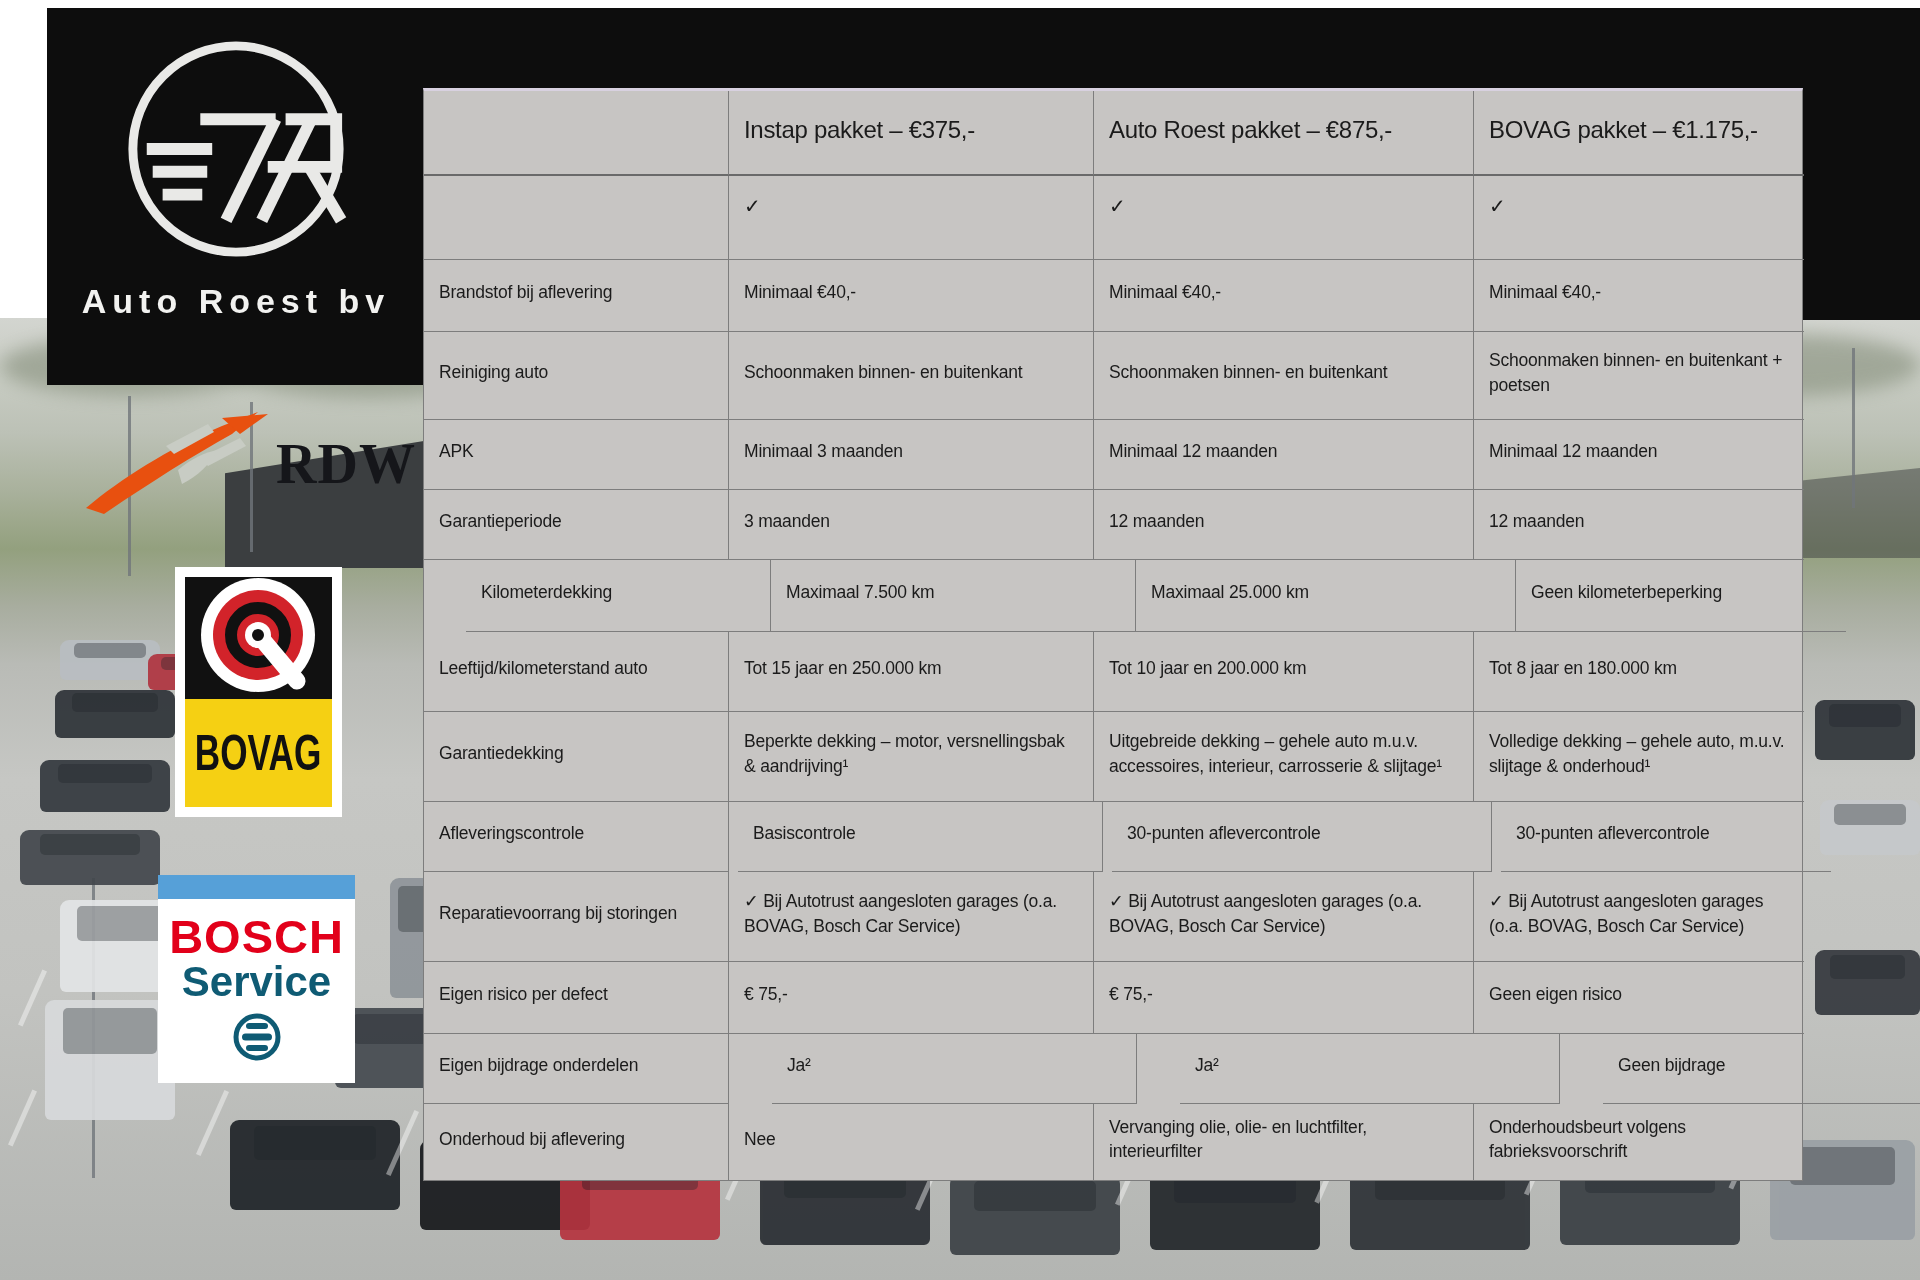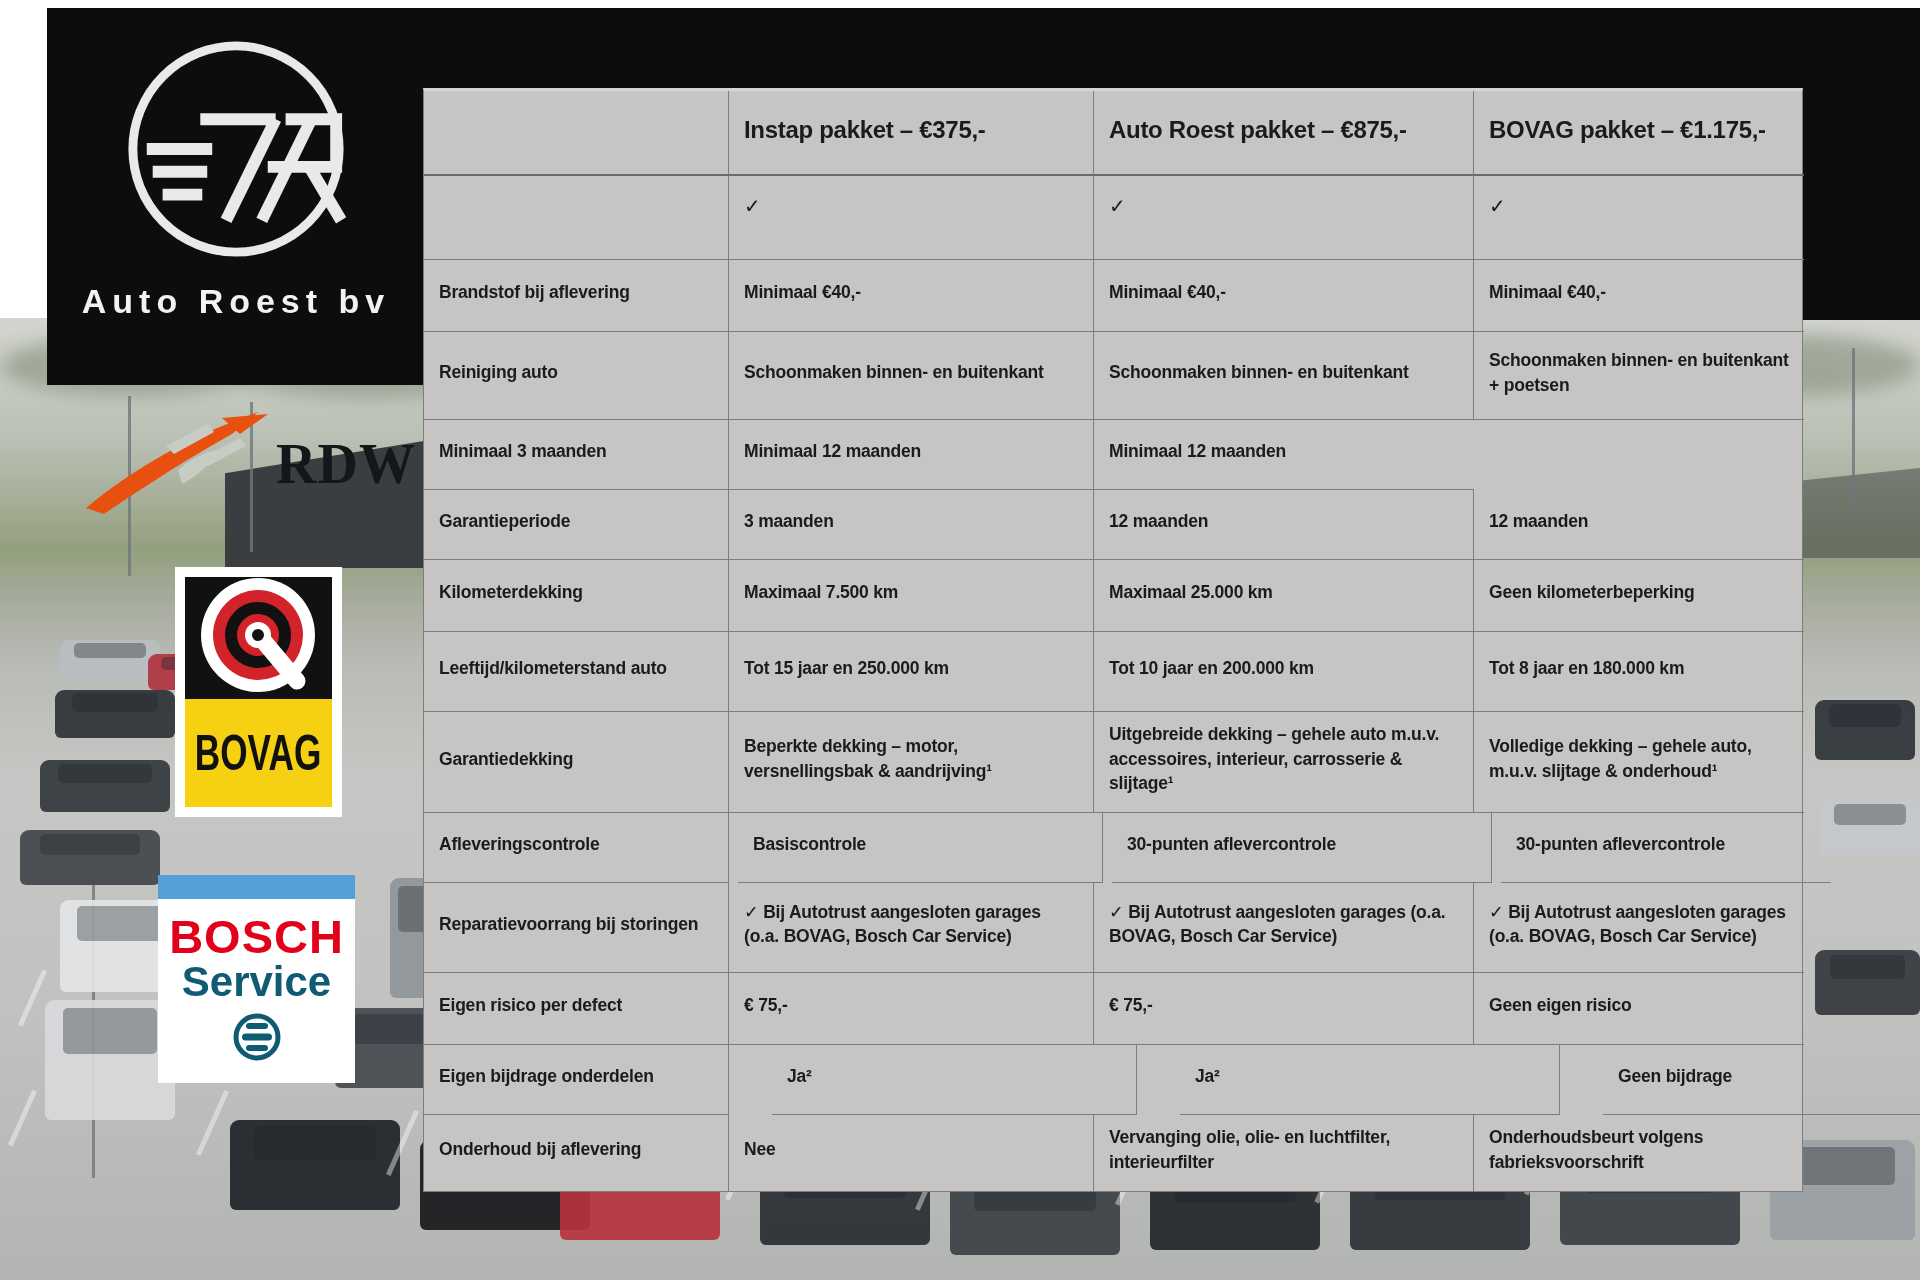--- a/index.html
+++ b/index.html
@@ -53,21 +53,21 @@
 
   
   .pkg-table{position:absolute;left:423px;top:88px;width:1380px;
              background:var(--table-bg,#c7c5c3);
              border:1px solid var(--table-line,#7d7d7d);border-top:3px solid #d8d1e0;
              box-sizing:border-box;color:var(--table-text,#1b1b1b);}
   .trow{display:grid;grid-template-columns:305px 365px 380px 330px;}
   .cell{border-right:1px solid var(--table-line,#7d7d7d);
         border-bottom:1px solid var(--table-line,#7d7d7d);
         padding:10px 14px 16px 15px;display:flex;align-items:center;
-        font-size:17.5px;font-weight:bold;line-height:1.4;letter-spacing:-.2px;}
+        font-size:17.5px;font-weight:normal;line-height:1.4;letter-spacing:-.2px;}
   .cell:last-child{border-right:none;}
   .trow:last-child .cell{border-bottom:none;}
   .header-row .cell{font-size:24px;letter-spacing:-.3px;
                     border-bottom:2px solid #6a6a6a;}
   .check-row .cell{font-size:20px;align-items:flex-start;padding-top:16px;}
 </style>
 </head>
 <body>
 
 <div class="stage">
@@ -196,31 +196,32 @@
         <div class="cell">Minimaal €40,-</div>
         <div class="cell">Minimaal €40,-</div>
       </div>
       <div class="trow" style="min-height: 88px;">
         <div class="cell">Reiniging auto</div>
         <div class="cell">Schoonmaken binnen- en buitenkant</div>
         <div class="cell">Schoonmaken binnen- en buitenkant</div>
         <div class="cell">Schoonmaken binnen- en buitenkant + poetsen</div>
       </div>
       <div class="trow" style="min-height: 70px;">
+        <div class="cell">APK</div>
         <div class="cell">Minimaal 3 maanden</div>
         <div class="cell">Minimaal 12 maanden</div>
         <div class="cell">Minimaal 12 maanden</div>
       </div>
       <div class="trow" style="min-height: 70px;">
         <div class="cell">Garantieperiode</div>
         <div class="cell">3 maanden</div>
         <div class="cell">12 maanden</div>
         <div class="cell">12 maanden</div>
       </div>
-      <div class="trow" style="min-height: 72px;">
+      <div class="trow" style="min-height: 72px; margin-left: 42px;">
         <div class="cell">Kilometerdekking</div>
         <div class="cell">Maximaal 7.500 km</div>
         <div class="cell">Maximaal 25.000 km</div>
         <div class="cell">Geen kilometerbeperking</div>
       </div>
       <div class="trow" style="min-height: 80px;">
         <div class="cell">Leeftijd/kilometerstand auto</div>
         <div class="cell">Tot 15 jaar en 250.000 km</div>
         <div class="cell">Tot 10 jaar en 200.000 km</div>
         <div class="cell">Tot 8 jaar en 180.000 km</div>

